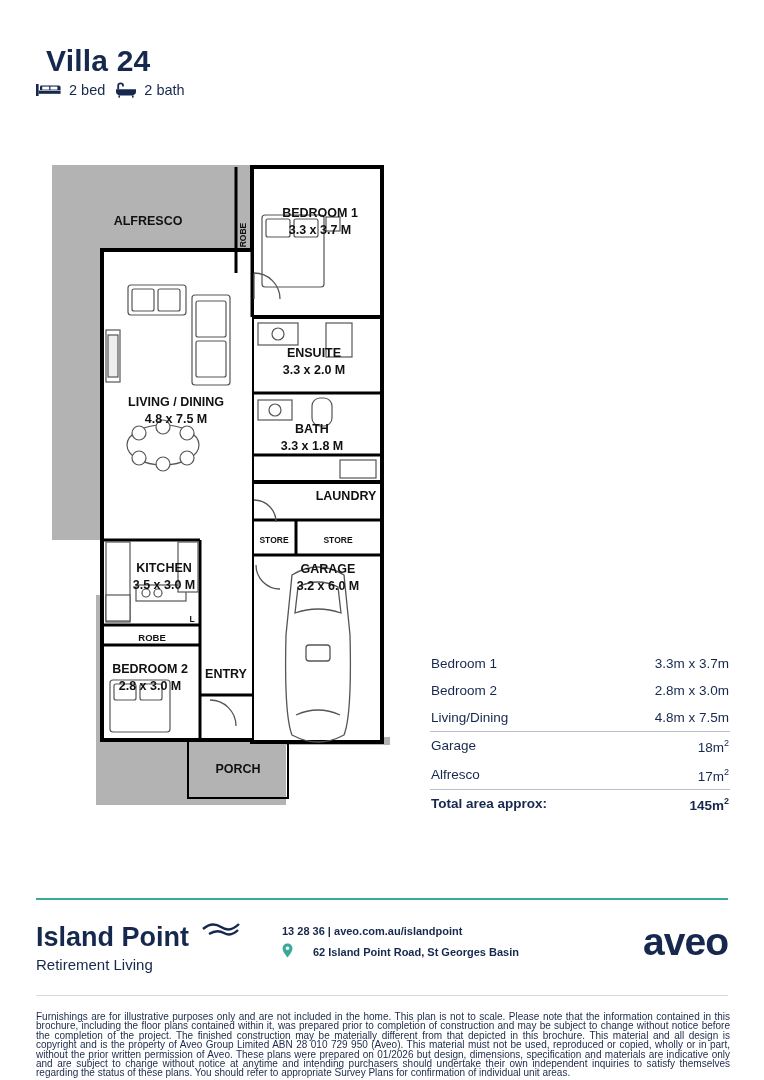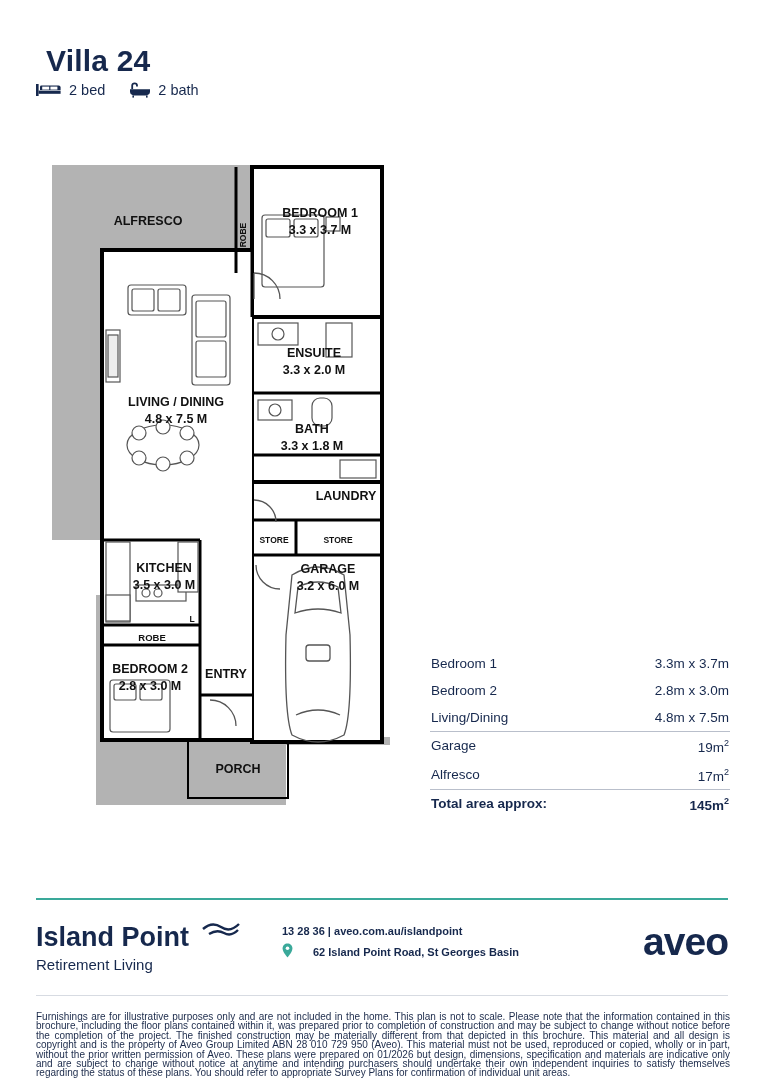--- a/index.html
+++ b/index.html
@@ -11,21 +11,21 @@
     position:relative;
     overflow:hidden;
   }
   .page{position:relative;width:764px;height:1080px;}
 
   
   .title{
     position:absolute;left:46px;top:44px;
     font-size:30px;font-weight:bold;letter-spacing:.2px;color:#16284d;
   }
-  .specs{position:absolute;left:36px;top:82px;display:flex;align-items:flex-end;gap:24px;}
+  .specs{position:absolute;left:36px;top:82px;display:flex;align-items:flex-end;gap:10px;}
   .spec{display:flex;align-items:center;gap:7px;font-size:14.5px;color:#16284d;}
   .spec .lbl{font-size:14.5px;}
   svg.ico{display:block;}
 
   
   .plan{position:absolute;left:40px;top:155px;width:400px;height:660px;}
   .plan svg{display:block;}
 
   
   .schedule{
@@ -267,21 +267,21 @@
     <div class="srow">
       <span>Bedroom 2</span>
       <span class="v">2.8m x 3.0m</span>
     </div>
     <div class="srow">
       <span>Living/Dining</span>
       <span class="v">4.8m x 7.5m</span>
     </div>
     <div class="srow topline">
       <span>Garage</span>
-      <span class="v"><span>19m</span><sup>2</sup></span>
+      <span class="v"><span>18m</span><sup>2</sup></span>
     </div>
     <div class="srow">
       <span>Alfresco</span>
       <span class="v"><span>17m</span><sup>2</sup></span>
     </div>
     <div class="srow bold topline">
       <span>Total area approx:</span>
       <span class="v"><span>145m</span><sup>2</sup></span>
     </div>
   </div>

